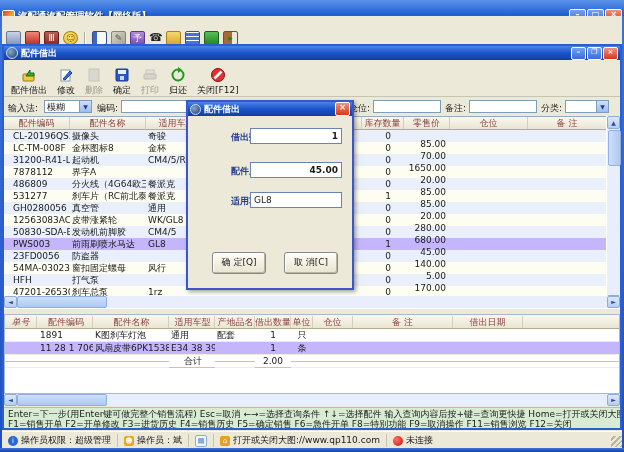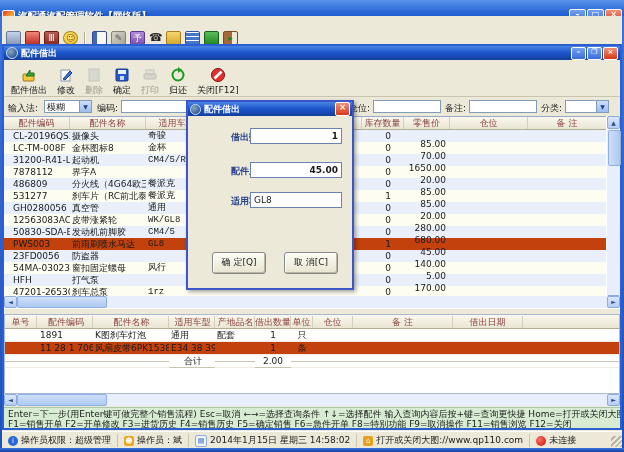--- a/index.html
+++ b/index.html
@@ -58,37 +58,37 @@
     border-left:1px solid #7f9db9;color:#1c3c8c;font-size:6px;line-height:11px;text-align:center;}
   
   .mtable{position:absolute;left:0;top:70px;width:616px;height:192px;background:#fff;border-top:1px solid #98a8c8;}
   .mhead,.mrow,.lhead,.lrow{display:flex;width:603px;align-items:center;}
   .mhead{height:12px;background:linear-gradient(180deg,#faf8ee,#e9e5d3);border-bottom:1px solid #b4ac92;}
   .mhead span,.lhead span{color:#8b4242;text-align:center;border-right:1px solid #d4cfba;box-sizing:border-box;
     line-height:12px;overflow:hidden;white-space:nowrap;}
   .mrow{height:12px;line-height:12px;}
   .mrow:nth-child(odd){background:#e9f0fb;}
   .mrow:nth-child(even){background:#fdfdf1;}
-  .mrow.sel,.lrow.sel{background:#c2410c;}
+  .mrow.sel,.lrow.sel{background:#c4b5fd;}
   .mrow span,.lrow span{overflow:hidden;white-space:nowrap;box-sizing:border-box;}
   
   .c-code{width:66px;padding-left:9px;}  .h-code{width:66px;}
   .c-name{width:76px;padding-left:2px;}  .h-name{width:76px;}
-  .c-model{width:62px;padding-left:2px;font-family:Liberation Mono, monospace;} .h-model{width:62px;}
+  .c-model{width:62px;padding-left:2px;} .h-model{width:62px;}
   .c-origin{width:154px;padding-left:2px;text-align:right;padding-right:2px;} .h-origin{width:154px;text-align:right;padding-right:3px;}
   .c-stock{width:42px;text-align:right;padding-right:13px;} .h-stock{width:42px;}
   .c-price{width:46px;text-align:right;padding-right:4px;margin-top:16px;} .h-price{width:46px;}
   .c-loc{width:78px;} .h-loc{width:78px;}
   .c-note{width:79px;} .h-note{width:79px;border-right:none;}
   
   .ltable{position:absolute;left:0;top:268px;width:616px;height:80px;background:#fff;border:1px solid #a8b8d0;box-sizing:border-box;}
   .lhead{height:13px;background:linear-gradient(180deg,#faf8ee,#e9e5d3);border-bottom:1px solid #b4ac92;width:614px;}
   .lrow{height:12px;line-height:12px;border-bottom:1px solid #f0ede0;width:614px;}
   .lrow.total span{border-bottom:1px solid #c8c4b0;}
-  .d-no{width:32px;text-align:center;} .d-code{width:56px;padding-left:3px;} .d-name{width:76px;padding-left:2px;}
+  .d-no{width:32px;text-align:center;font-style:italic;} .d-code{width:56px;padding-left:3px;} .d-name{width:76px;padding-left:2px;}
   .d-model{width:46px;padding-left:2px;} .d-origin{width:40px;padding-left:2px;} .d-qty{width:36px;text-align:center;}
   .d-unit{width:22px;text-align:center;} .d-loc{width:40px;text-align:center;} .d-note{width:100px;text-align:center;}
   .d-date{width:70px;text-align:center;} .d-fill{flex:1;border-right:none;}
   
   .vscroll{position:absolute;right:0;top:70px;width:13px;height:192px;background:#e8eefb;border-left:1px solid #fff;}
   .sbtn{position:absolute;width:13px;height:13px;background:linear-gradient(180deg,#dbe7fa,#b6ccf0);
     border:1px solid #8cacdc;box-sizing:border-box;color:#2a4a8a;font-size:6px;text-align:center;line-height:11px;border-radius:2px;}
   .vthumb{position:absolute;left:1px;top:14px;width:11px;height:34px;border:1px solid #90b0e4;border-radius:2px;
     background:linear-gradient(90deg,#cfe0f8,#adc8f2);}
   .hscroll{position:absolute;left:0;width:616px;height:12px;background:#e8eefb;}
@@ -508,21 +508,20 @@
     <span class="stsec">
       <span class="sticon" style="background:#2868d8">i</span>
       <span>操作员权限：超级管理</span>
     </span>
     <span class="stsec">
       <span class="sticon" style="background:#e8a820;border-radius:2px">☻</span>
       <span>操作员：斌</span>
     </span>
     <span class="stsec">
       <span class="sticon" style="background:#f4f4f0;border:1px solid #8cacdc;border-radius:2px;color:#2868d8">▤</span>
-      <span>2014年1月15日  星期三 14:58:02</span>
     </span>
     <span class="stsec">
       <span class="sticon" style="background:#e8a020;border-radius:2px">⌂</span>
       <span>打开或关闭大图://www.qp110.com</span>
     </span>
     <span class="stsec">
       <span class="sticon" style="background:radial-gradient(circle at 35% 35%,#ff7060,#c81010)"></span>
       <span>未连接</span>
     </span>
   </div>

